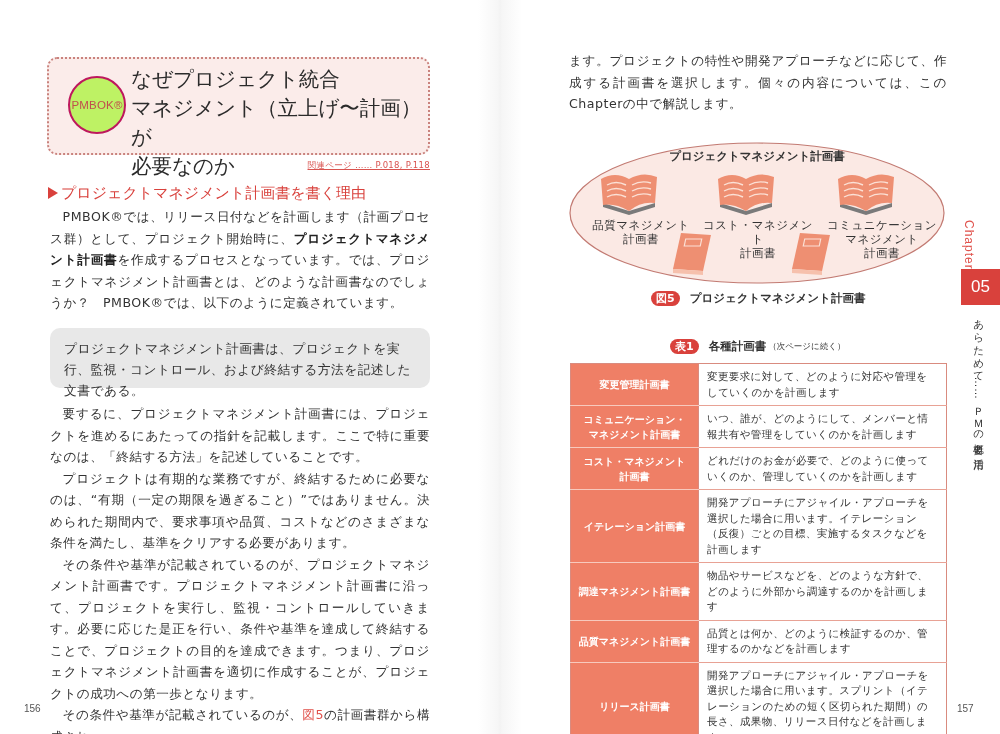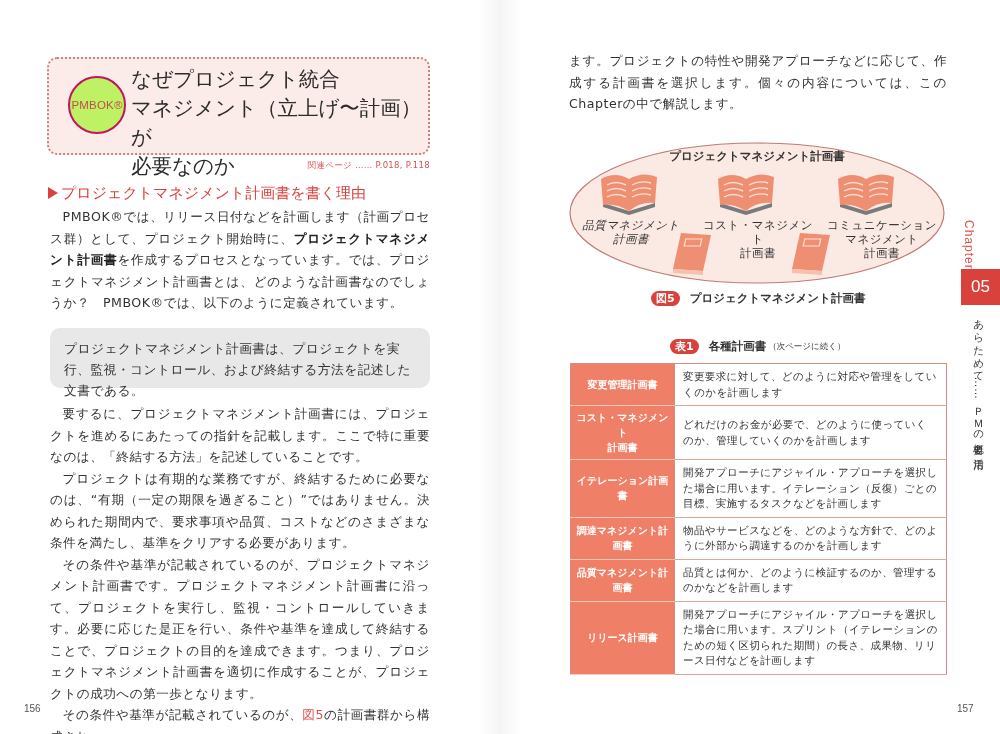--- a/index.html
+++ b/index.html
@@ -18,21 +18,21 @@
   .title-box { position: absolute; left: 47px; top: 57px; width: 383px; height: 98px;
     background: #fbecea; border: 2px dotted #c9827d; border-radius: 10px; }
   .pmbok-badge { position: absolute; left: 19px; top: 17px; width: 58px; height: 58px;
     border-radius: 50%; border: 2px solid #be185d; background: #bef264;
     display: flex; align-items: center; justify-content: center;
     font-family: "Liberation Sans", sans-serif; font-size: 11.5px; color: #c0504d; letter-spacing: 0.2px; }
   .title-text { position: absolute; left: 82px; top: 6px; width: 300px;
     font-size: 20.5px; line-height: 29px; color: #2b2b2b; font-weight: normal; }
 
   .related { position: absolute; left: 260px; top: 160px; width: 170px; text-align: right;
-    font-size: 8.5px; color: #d9534f; letter-spacing: 0.3px; }
+    font-size: 8.5px; color: #d9534f; letter-spacing: 0.3px; text-decoration: underline; }
 
   .section-head { position: absolute; left: 48px; top: 184px; font-size: 15px; color: #d9413c; }
   .section-head .tri { display: inline-block; width: 0; height: 0; border-top: 6px solid transparent;
     border-bottom: 6px solid transparent; border-left: 10px solid #d9413c; margin-right: 3px; vertical-align: -1px; }
 
   .body-text { position: absolute; left: 50px; width: 380px; font-size: 12.6px; line-height: 21.5px;
     color: #333; text-align: justify; letter-spacing: 0.5px; }
   .body-text p { text-indent: 1em; }
   .bold { font-weight: bold; color: #222; }
   .red { color: #e0514b; }
@@ -54,21 +54,21 @@
 
   .caption { position: absolute; top: 291px; left: 651px; font-size: 11.5px; font-weight: bold; color: #333; display: flex; align-items: center; }
   .cap-badge { display: inline-block; background: #d9413c; color: #fff; border-radius: 8px; padding: 0 5px; font-size: 11px; margin-right: 10px; height: 15px; line-height: 15px; }
 
   .table-caption { position: absolute; top: 339px; left: 670px; font-size: 11.5px; font-weight: bold; color: #333; display: flex; align-items: center; }
   .table-caption .small { font-size: 8.5px; font-weight: normal; margin-left: 2px; }
 
   .plans-table { position: absolute; left: 570px; top: 363px; width: 377px; border-collapse: collapse;
     border: 1px solid #d98b7f; }
   .plans-table td { border-bottom: 1px solid #e8a295; vertical-align: middle; }
-  .plans-table td.name { width: 104px; background: #ef7f66; color: #fff; font-weight: bold; font-size: 10px;
+  .plans-table td.name { width: 128px; background: #ef7f66; color: #fff; font-weight: bold; font-size: 10px;
     text-align: center; line-height: 15px; padding: 4px 4px; border-bottom: 1px solid #f7c9bd; }
   .plans-table td.desc { background: #fff; color: #333; font-size: 10.5px; line-height: 15.5px; padding: 5px 8px;
     border-left: 1px solid #d98b7f; letter-spacing: 0.4px; }
   .chapter-word { position: absolute; left: 962px; top: 220px; font-family: "Liberation Sans", sans-serif;
     font-size: 12px; color: #e0514b; writing-mode: vertical-rl; letter-spacing: 1px; }
   .chapter-num { position: absolute; left: 961px; top: 269px; width: 39px; height: 36px; background: #d9413c;
     color: #fff; font-family: "Liberation Sans", sans-serif; font-weight: normal; font-size: 17px;
     display: flex; align-items: center; justify-content: center; }
   .chapter-title { position: absolute; left: 972px; top: 312px; font-size: 10.5px; color: #333;
     writing-mode: vertical-rl; letter-spacing: 1px; line-height: 14px; }
@@ -146,21 +146,21 @@
         <rect x="16" y="6" width="16" height="7" fill="none" stroke="#fbe0d5" stroke-width="1.2" transform="skewX(-12)"></rect>
       </g>
       <g transform="translate(222,92)">
         <path d="M10 0 L40 2 L32 38 L2 36 Z" fill="#ee8f72"></path>
         <path d="M2 36 L32 38 L32 42 L2 40 Z" fill="#f6c0ac"></path>
         <rect x="16" y="6" width="16" height="7" fill="none" stroke="#fbe0d5" stroke-width="1.2" transform="skewX(-12)"></rect>
       </g>
     </g>
   </svg>
   <div class="fig-title">プロジェクトマネジメント計画書</div>
-  <div class="fig-label" style="left:8px; top:77px; width:110px;font-style:italic;">
+  <div class="fig-label" style="left:18px; top:77px; width:110px;">
     <div>品質マネジメント</div>
     <div>計画書</div>
   </div>
   <div class="fig-label" style="left:130px; top:77px; width:120px;">
     <div>コスト・マネジメント</div>
     <div>計画書</div>
   </div>
   <div class="fig-label" style="left:252px; top:77px; width:124px;">
     <div>コミュニケーション</div>
     <div>マネジメント</div>
@@ -182,20 +182,27 @@
 <table class="plans-table">
   <tbody>
       <tr style="height:40px;">
     <td class="name">
           <div>変更管理計画書</div>
         </td>
     <td class="desc">変更要求に対して、どのように対応や管理をしていくのかを計画します</td>
   </tr>
   <tr style="height:40px;">
     <td class="name">
+          <div>コミュニケーション・</div>
+          <div>マネジメント計画書</div>
+        </td>
+    <td class="desc">いつ、誰が、どのようにして、メンバーと情報共有や管理をしていくのかを計画します</td>
+  </tr>
+  <tr style="height:40px;">
+    <td class="name">
           <div>コスト・マネジメント</div>
           <div>計画書</div>
         </td>
     <td class="desc">どれだけのお金が必要で、どのように使っていくのか、管理していくのかを計画します</td>
   </tr>
   <tr style="height:56px;">
     <td class="name">
           <div>イテレーション計画書</div>
         </td>
     <td class="desc">開発アプローチにアジャイル・アプローチを選択した場合に用います。イテレーション（反復）ごとの目標、実施するタスクなどを計画します</td>

